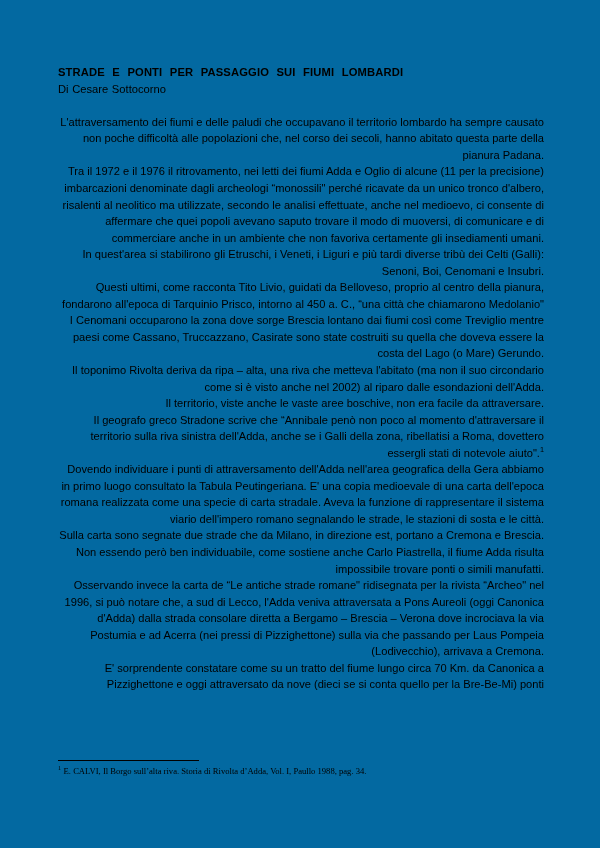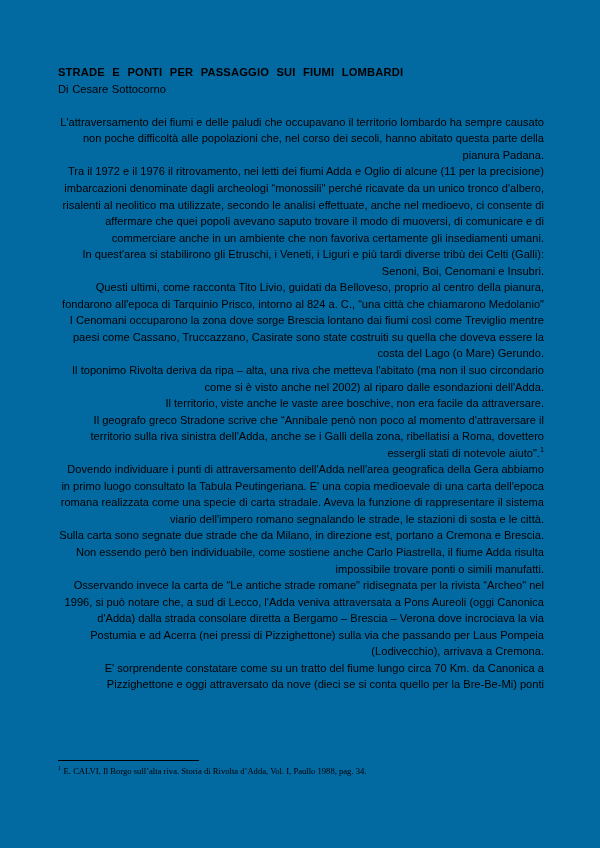--- a/index.html
+++ b/index.html
@@ -99,21 +99,21 @@
     <div class="doc-title">STRADE E PONTI PER PASSAGGIO SUI FIUMI  LOMBARDI</div>
 
     <div class="doc-byline">Di Cesare Sottocorno</div>
 
     <div class="spacer-line"></div>
 
     <div class="body-block">
       <p>L'attraversamento dei fiumi e delle paludi che occupavano il territorio lombardo ha sempre causato non poche difficoltà alle popolazioni che, nel corso dei secoli, hanno abitato questa parte della pianura Padana.</p>
       <p>Tra il 1972 e il 1976 il ritrovamento, nei letti dei fiumi Adda e Oglio di alcune (11 per la precisione) imbarcazioni denominate dagli archeologi “monossili" perché ricavate da un unico tronco d'albero, risalenti al neolitico ma utilizzate, secondo le analisi effettuate, anche nel medioevo, ci consente di affermare che quei popoli avevano saputo trovare il modo di muoversi, di comunicare e di commerciare anche in un ambiente che non favoriva certamente gli insediamenti umani.</p>
       <p>In quest'area si stabilirono gli Etruschi, i Veneti, i Liguri e più tardi diverse tribù dei Celti (Galli): Senoni, Boi, Cenomani e Insubri.</p>
-      <p>Questi ultimi, come racconta Tito Livio, guidati da Belloveso, proprio al centro della pianura, fondarono all'epoca di Tarquinio Prisco, intorno al 824 a. C., “una città che chiamarono Medolanio"</p>
+      <p>Questi ultimi, come racconta Tito Livio, guidati da Belloveso, proprio al centro della pianura, fondarono all'epoca di Tarquinio Prisco, intorno al 450 a. C., “una città che chiamarono Medolanio"</p>
       <p>I  Cenomani  occuparono la zona dove sorge Brescia lontano dai fiumi così come Treviglio mentre paesi come Cassano, Truccazzano, Casirate sono state costruiti su quella che doveva essere la costa  del Lago (o Mare) Gerundo.</p>
       <p>Il toponimo Rivolta deriva da ripa – alta, una riva che metteva l'abitato (ma non il suo circondario come si è visto anche nel 2002) al riparo dalle esondazioni dell'Adda.</p>
       <p>Il territorio, viste anche le vaste aree boschive, non era facile da attraversare.</p>
 
       <p><span>Il geografo greco Stradone scrive che “Annibale penò non poco al momento d'attraversare il territorio sulla riva sinistra dell'Adda, anche se i Galli della zona, ribellatisi a Roma, dovettero essergli stati di notevole aiuto".</span><sup class="fnref">1</sup></p>
 
       <p>Dovendo individuare i punti di attraversamento dell'Adda nell'area geografica della Gera abbiamo in primo luogo consultato la Tabula Peutingeriana. E' una copia medioevale di una carta dell'epoca romana realizzata come una specie di carta stradale. Aveva la funzione di rappresentare il sistema viario dell'impero romano segnalando le strade, le stazioni di sosta e le città.</p>
       <p>Sulla carta sono segnate due strade che da Milano, in direzione est, portano a Cremona e Brescia.</p>
       <p>Non essendo però ben individuabile, come sostiene anche Carlo Piastrella, il fiume Adda risulta impossibile trovare ponti o simili manufatti.</p>
       <p>Osservando invece la carta de “Le antiche strade romane" ridisegnata per la rivista “Archeo" nel 1996, si può notare che, a sud di Lecco, l'Adda veniva attraversata a Pons Aureoli (oggi Canonica d'Adda) dalla strada consolare diretta a  Bergamo – Brescia – Verona dove incrociava la via Postumia e ad Acerra (nei pressi di Pizzighettone) sulla via che passando per Laus Pompeia (Lodivecchio), arrivava a Cremona.</p>

